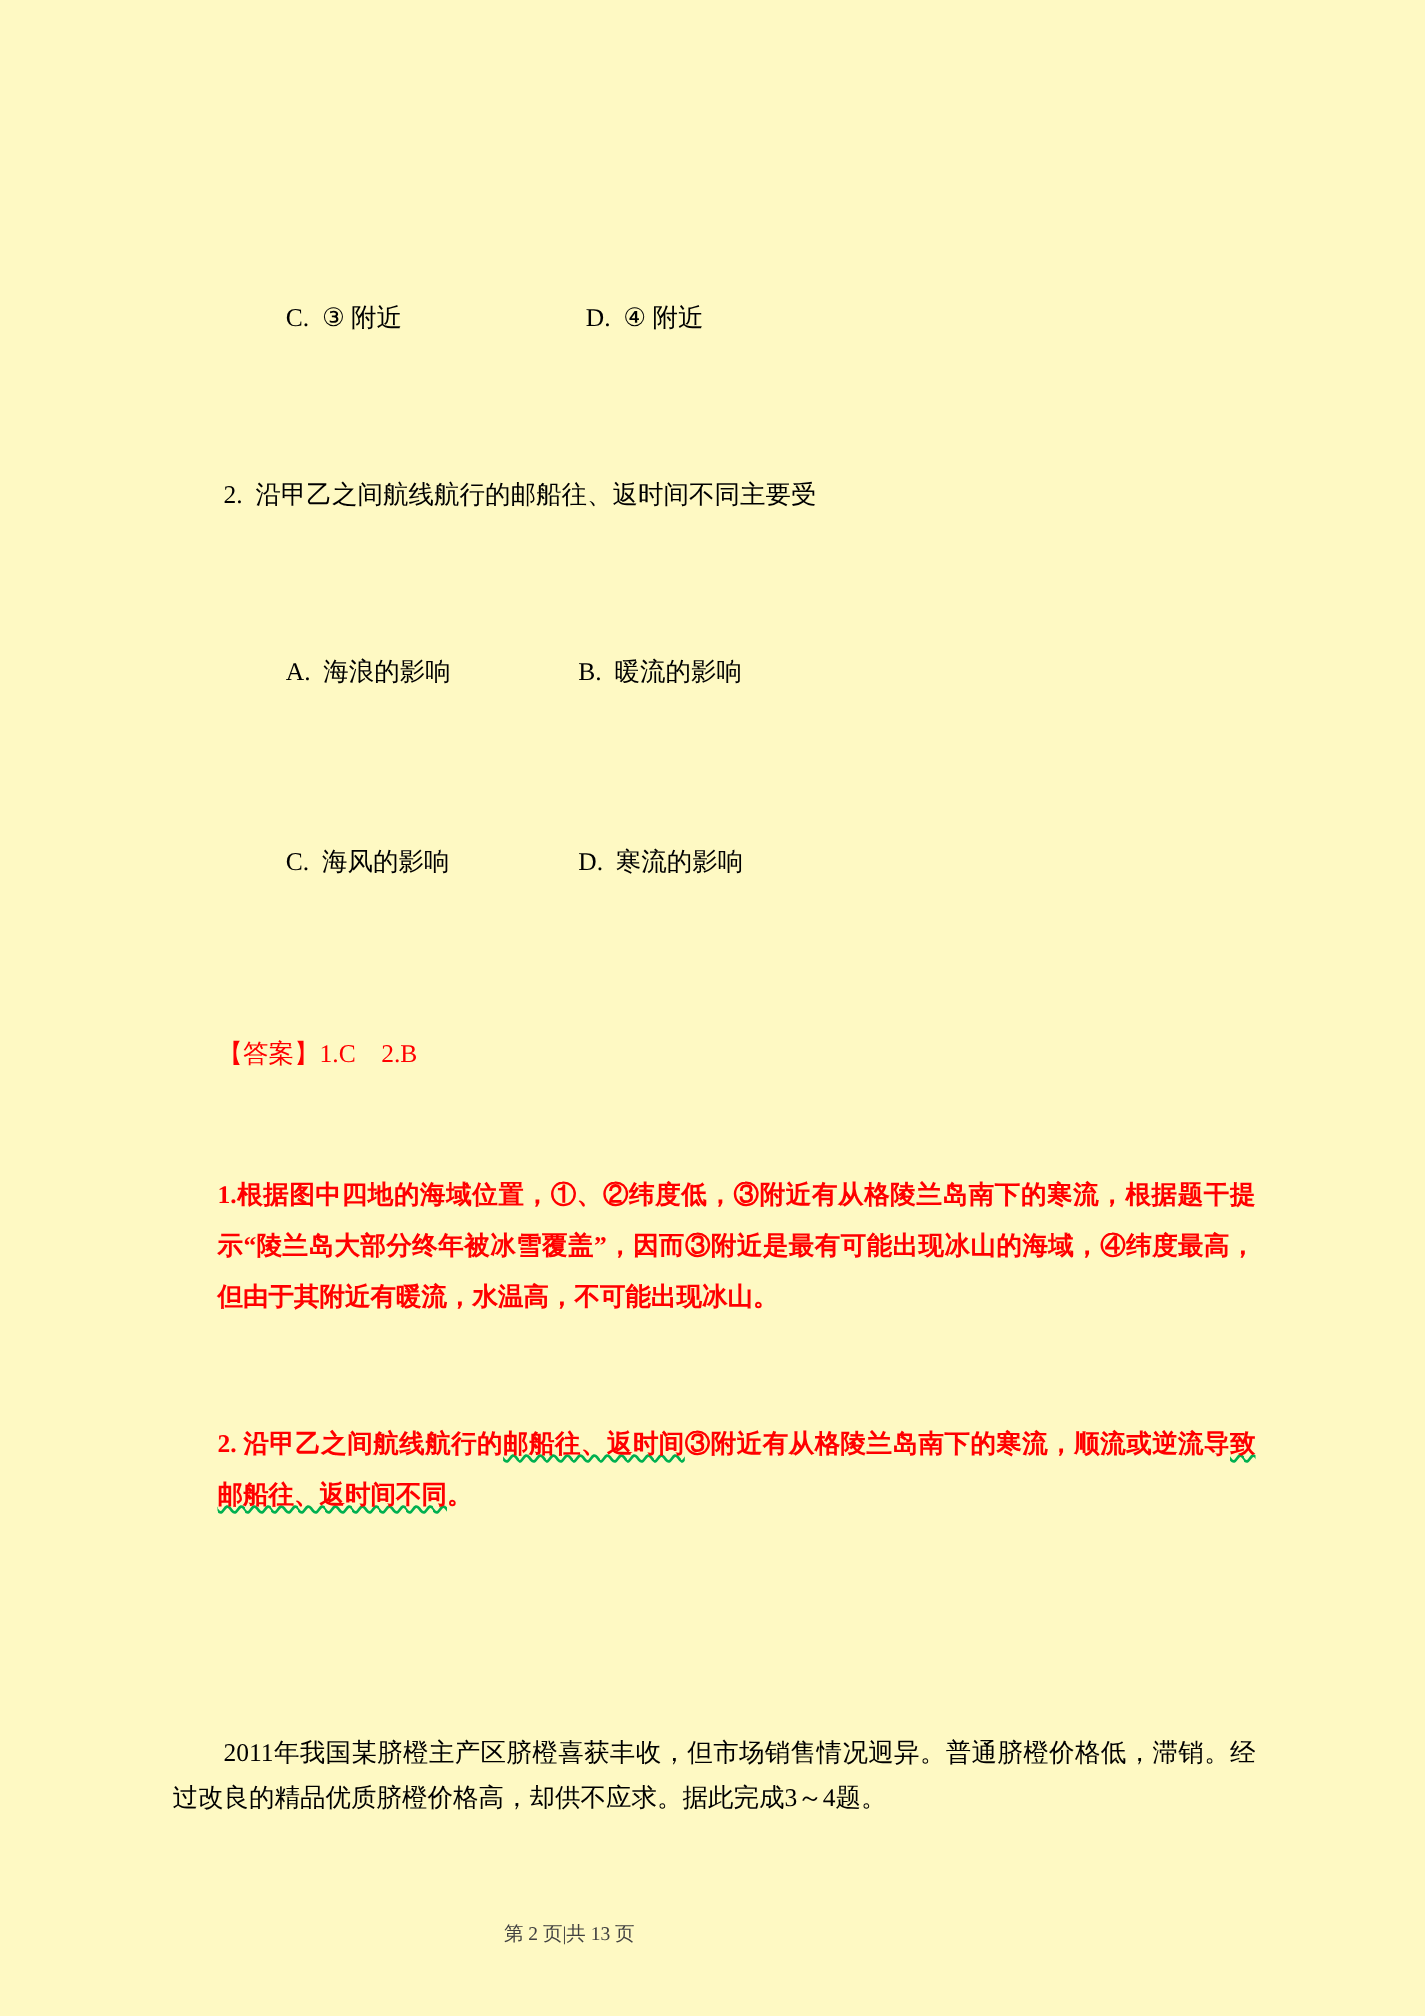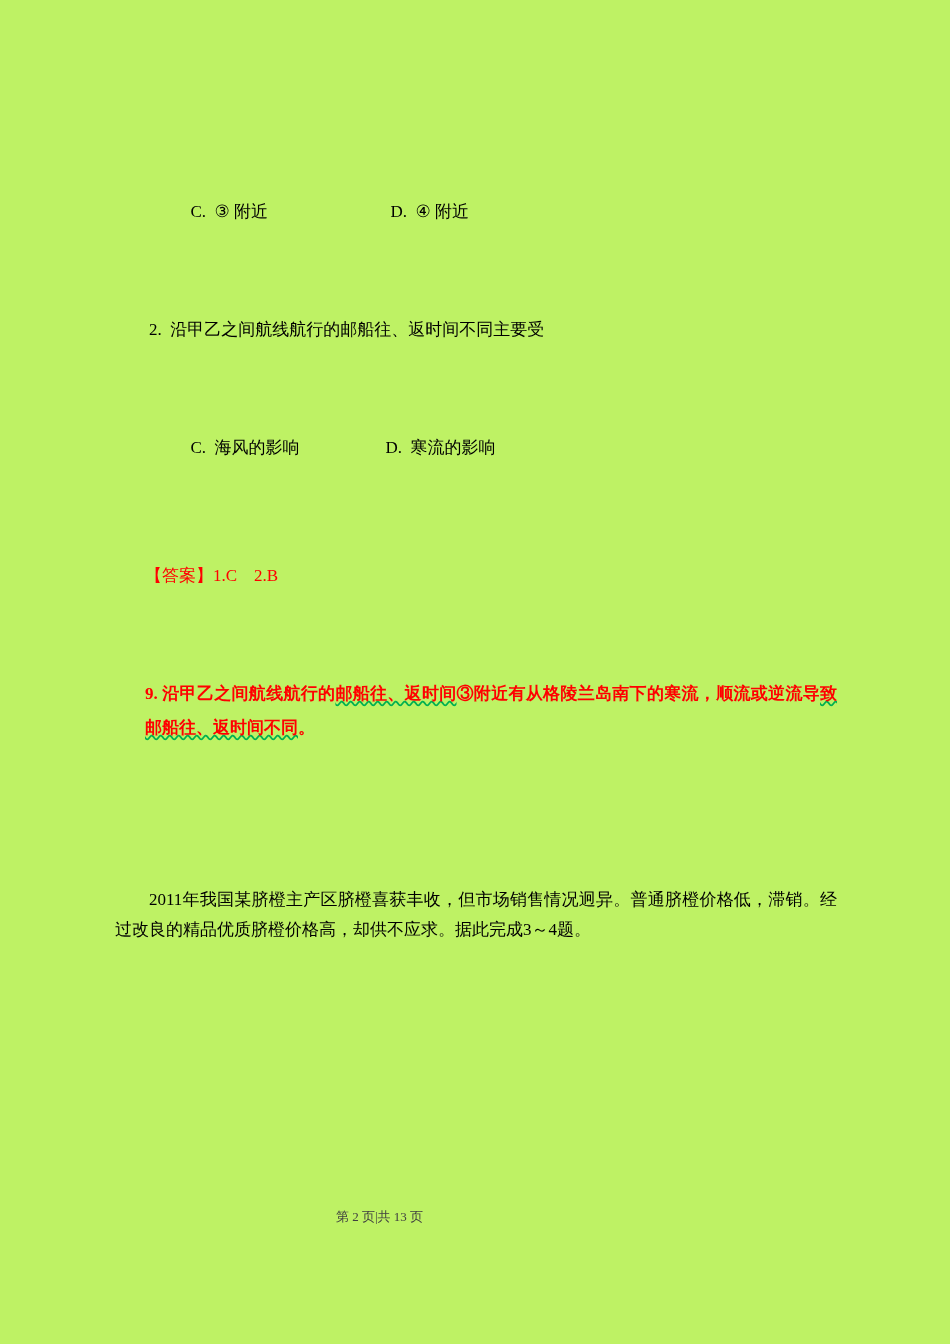--- a/index.html
+++ b/index.html
@@ -1,20 +1,20 @@
 <!DOCTYPE html>
 <html><head>
 <meta charset="utf-8">
 <style>
   html, body { margin: 0; padding: 0; background: #ffffff; }
   .page {
     position: relative;
     width: 950px;
     height: 1344px;
-    background: #bef264;
+    background: #fef9c3;
     font-family: "Liberation Serif", "DejaVu Serif", serif;
     color: #000000;
     overflow: hidden;
   }
   .content {
     position: absolute;
     left: 115px;
     top: 108px;
     width: 722px;
     white-space: pre-wrap;
@@ -39,48 +39,52 @@
     text-align: justify;
     text-indent: 2em;
   }
   .optrow span { display: inline-block; vertical-align: top; }
   .cw200 { width: 200px; }
   .cw195 { width: 195px; }
   .wavy  { text-decoration: underline wavy #00b050; text-decoration-skip-ink: none; font-family: Liberation Serif, serif; }
   .footer {
     position: absolute;
     left: 0;
-    top: 1208px;
+    top: 1280px;
     width: 759px;
     text-align: center;
     font-size: 13px;
     color: #404040;
     font-family: "Liberation Serif", "DejaVu Serif", serif;
   }
 </style>
 </head>
 <body>
 
 <div class="page">
   <div class="content">
 
     <div class="line optrow ml50">
       <span class="cw200">C.  ③ 附近</span><span>D.  ④ 附近</span>
     </div>
 
     <div class="line ml25">2.  沿甲乙之间航线航行的邮船往、返时间不同主要受</div>
 
     <div class="line optrow ml50">
+      <span class="cw195">A.  海浪的影响</span><span>B.  暖流的影响</span>
+    </div>
+    <div class="line optrow ml50">
       <span class="cw195">C.  海风的影响</span><span>D.  寒流的影响</span>
     </div>
 
     <div class="line red ml30 mt8">【答案】1.C    2.B</div>
 
+    <div class="redpara ml30">1.根据图中四地的海域位置，①、②纬度低，③附近有从格陵兰岛南下的寒流，根据题干提示“陵兰岛大部分终年被冰雪覆盖”，因而③附近是最有可能出现冰山的海域，④纬度最高，但由于其附近有暖流，水温高，不可能出现冰山。</div>
 
-    <div class="redpara ml30 mt4"><span>9. 沿甲乙之间航线航行的</span><span class="wavy">邮船往、返时间</span><span>③附近有从格陵兰岛南下的寒流，顺流或逆流导</span><span class="wavy">致邮船往、返时间不同</span><span>。</span></div>
+    <div class="redpara ml30 mt4"><span>2. 沿甲乙之间航线航行的</span><span class="wavy">邮船往、返时间</span><span>③附近有从格陵兰岛南下的寒流，顺流或逆流导</span><span class="wavy">致邮船往、返时间不同</span><span>。</span></div>
 
 
     <div class="para mt60">2011年我国某脐橙主产区脐橙喜获丰收，但市场销售情况迥异。普通脐橙价格低，滞销。经过改良的精品优质脐橙价格高，却供不应求。据此完成3～4题。</div>
 
     
 
     
 
     
 

